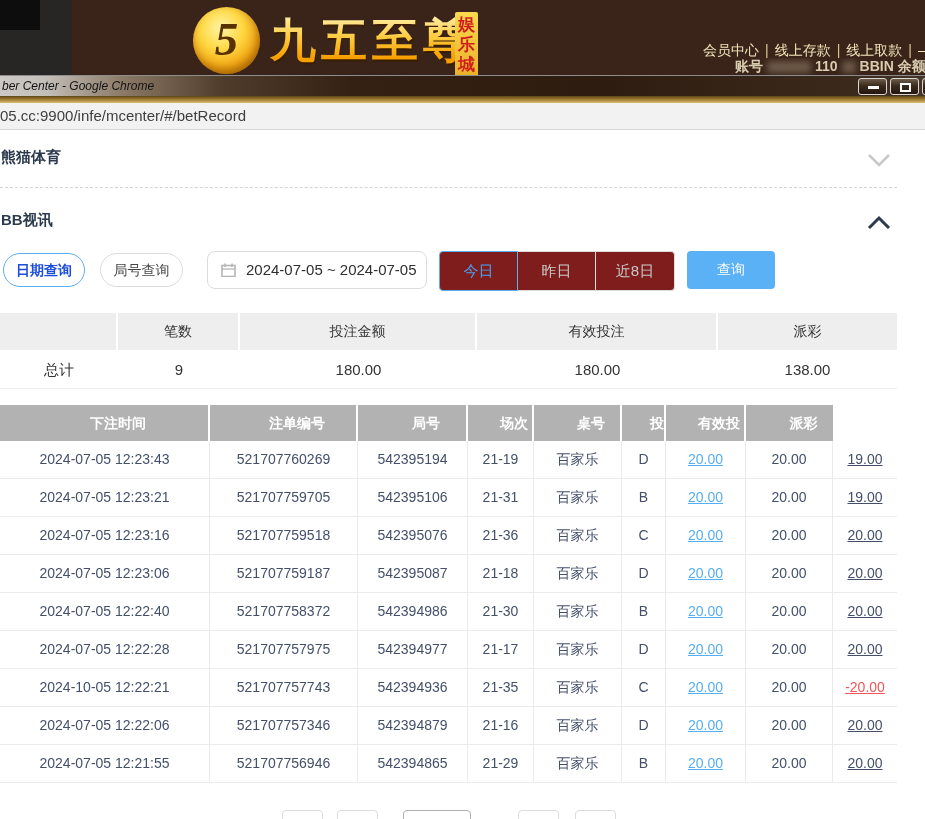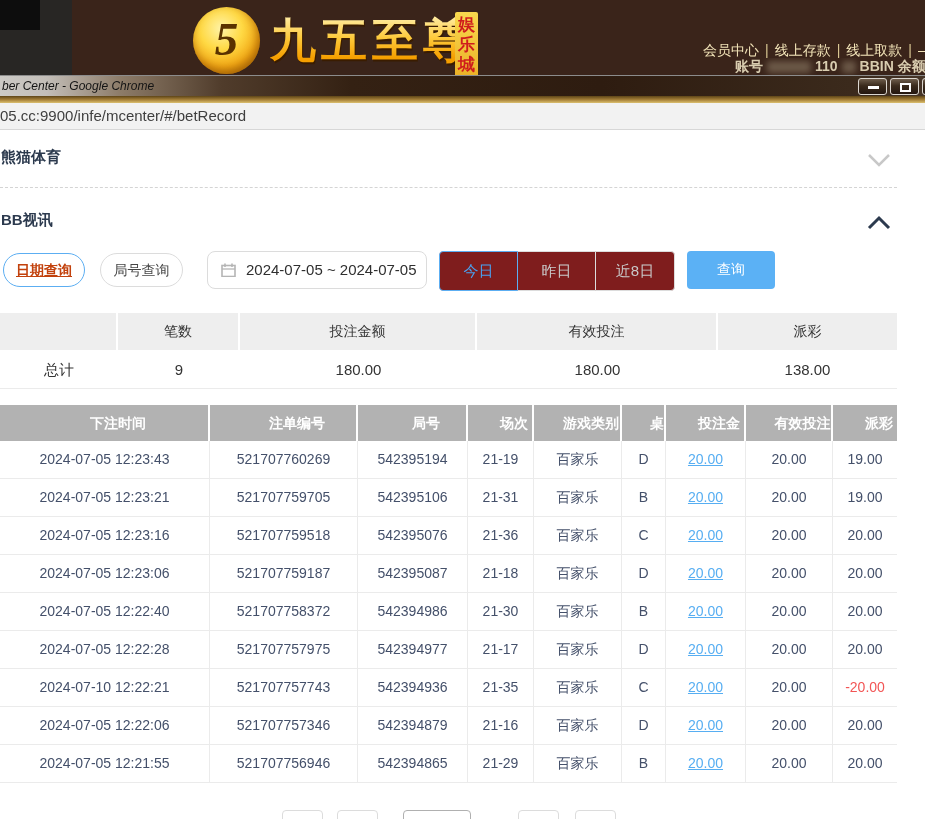--- a/index.html
+++ b/index.html
@@ -47,21 +47,21 @@
       border-bottom:1px solid #d7d7d7; color:#3f3f3f; font-size:15px; line-height:26px; white-space:nowrap; }
 
   
   .content { position:absolute; left:0; top:131px; width:925px; height:688px; background:#fff; }
   .section-label { position:absolute; left:1px; font-size:15px; font-weight:bold; color:#2c3a4e; }
   .chev { position:absolute; left:866px; width:26px; height:16px; }
   .dashed-sep { position:absolute; left:0; top:56px; width:897px; border-top:1px dashed #d4d4d4; }
 
   .pill-btn { position:absolute; top:122px; height:34px; border-radius:17px; background:#fff;
       border:1px solid #dcdcdc; font-size:14px; text-align:center; line-height:32px; color:#454545; }
-  .pill-btn.active { border-color:#5caef2; color:#c2410c; font-weight:bold;text-decoration:underline; }
+  .pill-btn.active { border-color:#5caef2; color:#1d4ed8; font-weight:bold; }
   .date-input { position:absolute; left:207px; top:120px; width:220px; height:38px; border:1px solid #dcdcdc;
       border-radius:8px; background:#fff; font-size:15px; color:#2f2f2f; line-height:36px; padding-left:38px; }
   .cal-icon { position:absolute; left:13px; top:11px; width:15px; height:14px; }
   .btn-group { position:absolute; left:439px; top:120px; height:40px; display:flex; }
   .grp-btn { width:79px; height:40px; border:1px solid #dcdcdc; margin-left:-1px; background:#7f1d1d;
       font-size:15px; color:#c9c9c9; text-align:center; line-height:38px; }
   .grp-btn:first-child { margin-left:0; border-radius:4px 0 0 4px; }
   .grp-btn:last-child { width:80px; border-radius:0 4px 4px 0; }
   .grp-btn.active { border-color:#5caef2; color:#49a2f1; z-index:2; position:relative; }
   .search-btn { position:absolute; left:687px; top:120px; width:88px; height:38px; background:#5bb1f5;
@@ -79,21 +79,21 @@
   
   .mtable { position:absolute; left:0; top:274px; width:897px; }
   .mtable .hrow { display:grid; grid-template-columns:210px 148px 110px 66px 88px 44px 80px 87px 64px; }
   .mtable .hcell { background:#b2b2b2; border-right:2px solid #fff; height:36px; line-height:36px;
       text-align:center; font-size:14px; font-weight:bold; color:#fff;padding-left:28px; }
   .mtable .hcell:last-child { border-right:none; }
   .mtable .trow { display:grid; grid-template-columns:210px 148px 110px 66px 88px 44px 80px 87px 64px;
       border-bottom:1px solid #ebebeb; }
   .mtable .tcell { height:37px; line-height:37px; text-align:center; font-size:14px; color:#44506a;
       border-right:1px solid #ebebeb; overflow:hidden; white-space:nowrap; }
-  .mtable .tcell:last-child { border-right:none; }
+  .mtable .tcell:last-child { border-right:none;text-decoration:underline; }
   .mtable .tcell.neg { color:#f25555; }
   .cell-link { color:#57aef2; text-decoration:underline; cursor:pointer; }
 
   
   .pager-btn { position:absolute; top:679px; height:28px; border:1px solid #dcdcdc; border-radius:4px; background:#fff; }
   .pager-btn.current { border-color:#b0b0b0; }
 </style>
 </head>
 <body>
 
@@ -179,21 +179,20 @@
         <div class="dcell">138.00</div>
       </div>
     </div>
 
     <div class="mtable">
       <div class="hrow">
           <div class="hcell">下注时间</div>
           <div class="hcell">注单编号</div>
           <div class="hcell">局号</div>
           <div class="hcell">场次</div>
-          <div class="hcell">游戏类别</div>
           <div class="hcell">桌号</div>
           <div class="hcell">投注金额</div>
           <div class="hcell">有效投注</div>
           <div class="hcell">派彩</div>
         </div>
       <div>
           <div class="trow">
             <div class="tcell">2024-07-05 12:23:43</div>
             <div class="tcell">521707760269</div>
             <div class="tcell">542395194</div>
@@ -253,21 +252,21 @@
             <div class="tcell">521707757975</div>
             <div class="tcell">542394977</div>
             <div class="tcell">21-17</div>
             <div class="tcell">百家乐</div>
             <div class="tcell">D</div>
             <div class="tcell"><span class="cell-link">20.00</span></div>
             <div class="tcell">20.00</div>
             <div class="tcell">20.00</div>
           </div>
           <div class="trow">
-            <div class="tcell">2024-07-10 12:22:21</div>
+            <div class="tcell">2024-10-05 12:22:21</div>
             <div class="tcell">521707757743</div>
             <div class="tcell">542394936</div>
             <div class="tcell">21-35</div>
             <div class="tcell">百家乐</div>
             <div class="tcell">C</div>
             <div class="tcell"><span class="cell-link">20.00</span></div>
             <div class="tcell">20.00</div>
             <div class="tcell neg">-20.00</div>
           </div>
           <div class="trow">

